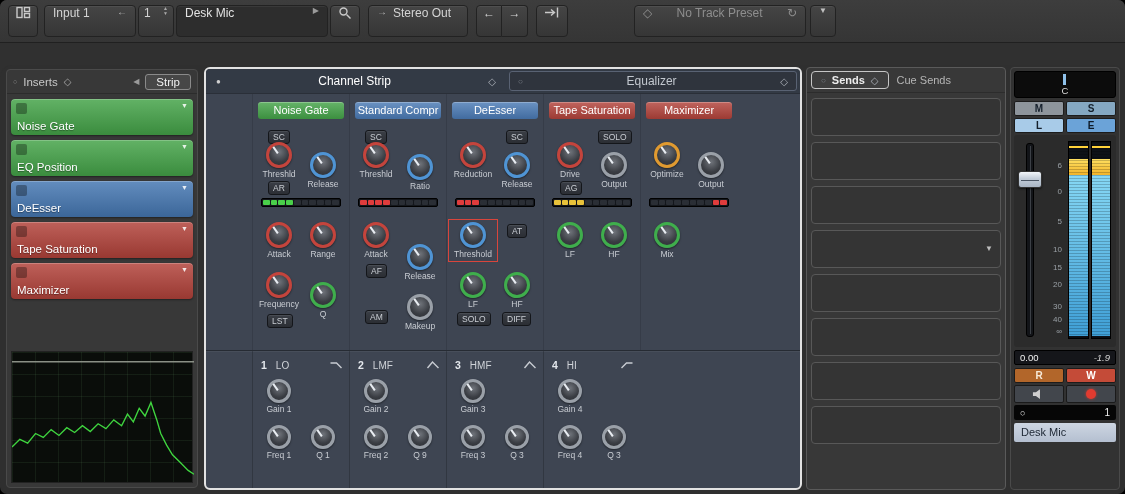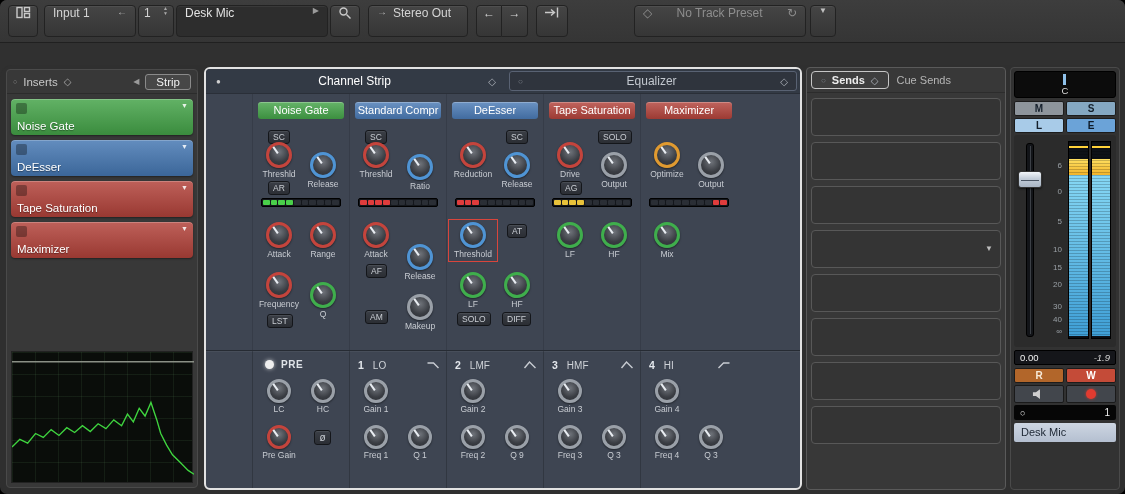--- a/index.html
+++ b/index.html
@@ -211,20 +211,25 @@
         <span class="lp-dia">◇</span>
         <span class="lp-collapse">◀</span>
         <span class="lp-strip">Strip</span>
       </div>
 
       <div class="islot" style="background-color: rgb(68, 163, 72);">
         <span class="isl-ico"></span>
         <span class="isl-dd">▼</span>
         <div class="isl-lbl">Noise Gate</div>
       </div>
+      <div class="islot" style="background-color: rgb(68, 163, 72);">
+        <span class="isl-ico"></span>
+        <span class="isl-dd">▼</span>
+        <div class="isl-lbl">EQ Position</div>
+      </div>
       <div class="islot" style="background-color: rgb(69, 119, 178);">
         <span class="isl-ico"></span>
         <span class="isl-dd">▼</span>
         <div class="isl-lbl">DeEsser</div>
       </div>
       <div class="islot" style="background-color: rgb(178, 66, 58);">
         <span class="isl-ico"></span>
         <span class="isl-dd">▼</span>
         <div class="isl-lbl">Tape Saturation</div>
       </div>
@@ -488,45 +493,20 @@
             <div class="cell c1" style="top:128px;">
               <div class="knob k-green">
                   <span class="ptr"></span>
                 </div>
               <div class="klbl">Mix</div>
             </div>
           </div>
         </div>
 
         <div class="eqsec">
-          <div class="eqblock">
-            <div class="pre-hdr">
-              <span class="led"></span>
-              <span class="pre-lbl">PRE</span>
-            </div>
-            <div class="cell c1" style="top:28px;">
-              <div class="knob kek k-gray">
-                  <span class="ptr"></span>
-                </div>
-              <div class="klbl">LC</div>
-            </div>
-            <div class="cell c2" style="top:28px;">
-              <div class="knob kek k-gray">
-                  <span class="ptr"></span>
-                </div>
-              <div class="klbl">HC</div>
-            </div>
-            <div class="cell c1" style="top:74px;">
-              <div class="knob kek k-red">
-                  <span class="ptr"></span>
-                </div>
-              <div class="klbl">Pre Gain</div>
-            </div>
-            <div class="sbtn phasebtn" style="left:61px;top:79px;">ø</div>
-          </div>
 
           <div class="eqblock">
             <div class="band-hdr">
               <span class="bnum">1</span>
               <span class="btype">LO</span>
               <svg class="bico" width="14" height="10" viewBox="0 0 13 10">
                   <polyline points="1,3 7,3 12,8" fill="none" stroke="#c8ccd2" stroke-width="1.4"></polyline>
                 </svg>
             </div>
             <div class="cell c1" style="top:28px;">

